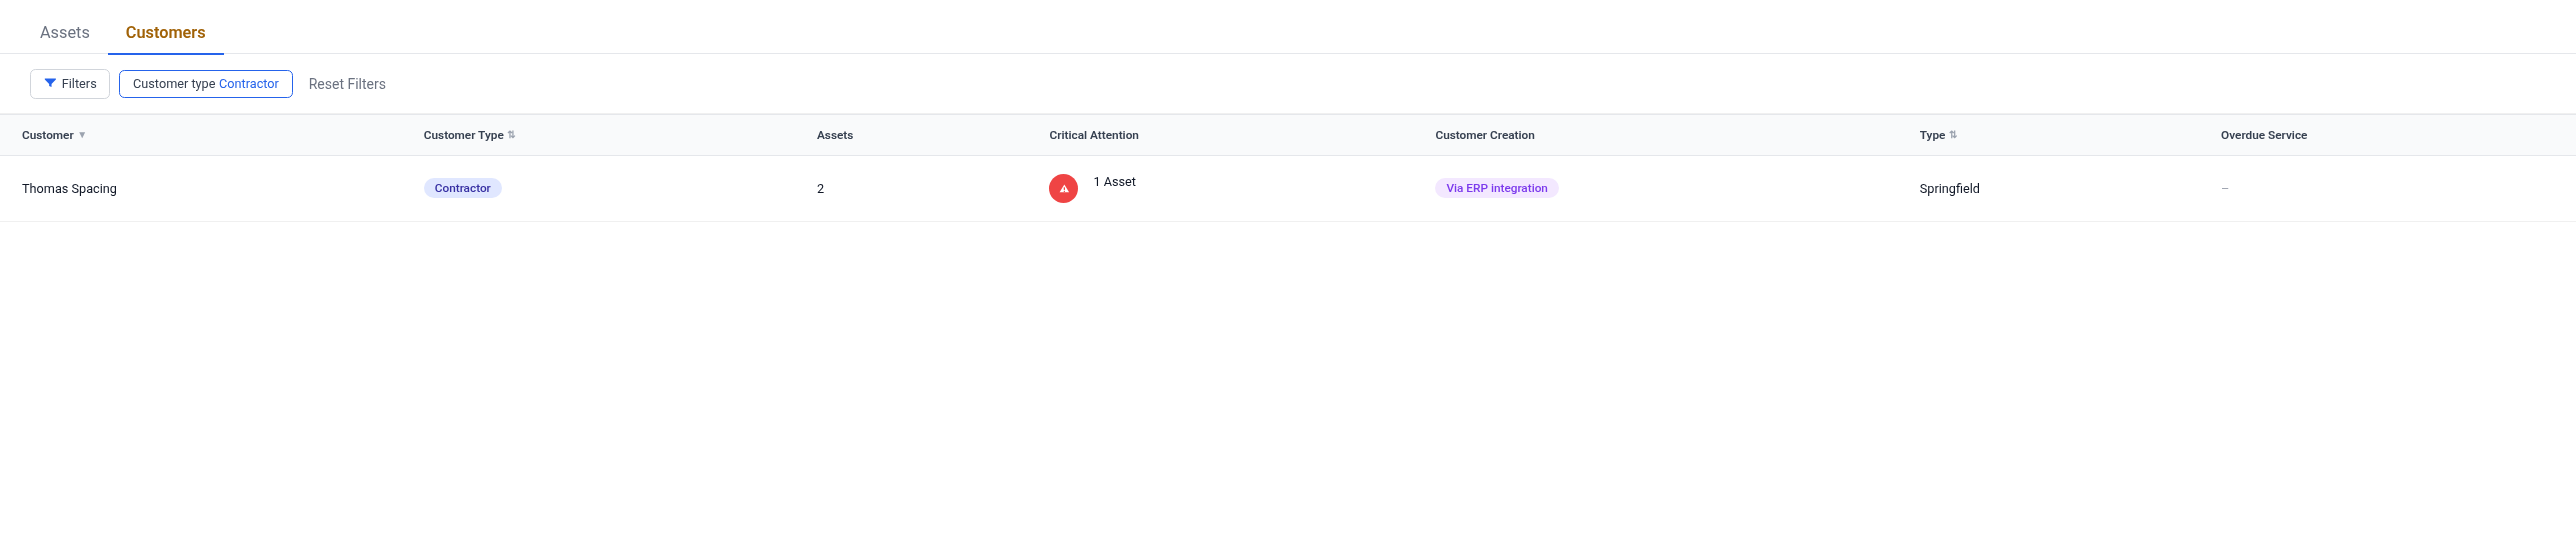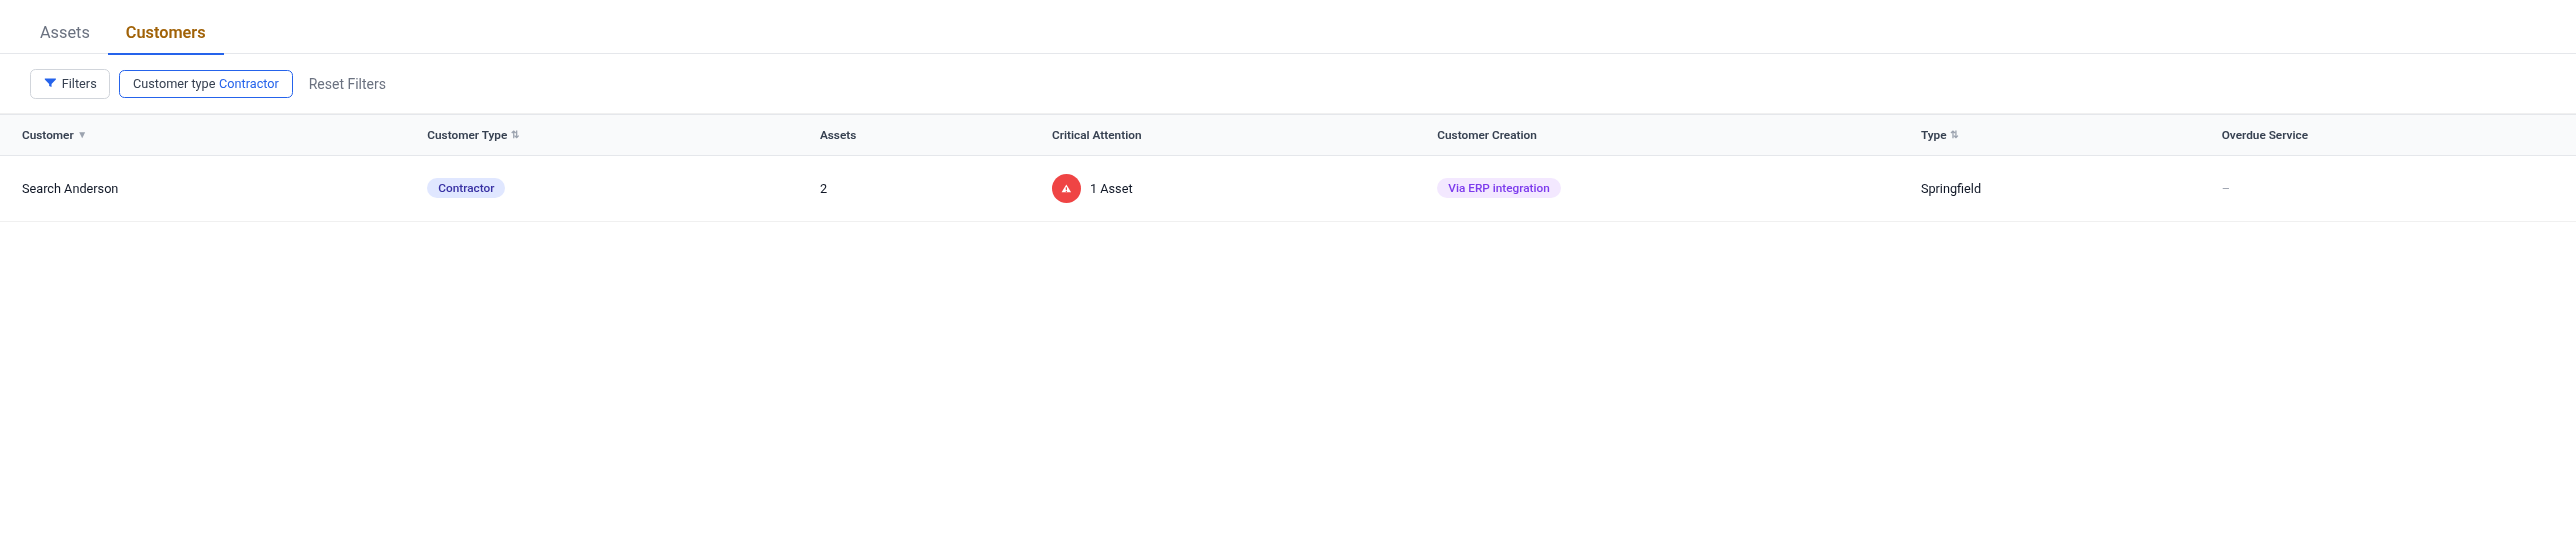--- a/index.html
+++ b/index.html
@@ -215,22 +215,22 @@
       padding: 2.7px 11px;
       background: #e0e7ff;
       color: #3730a3;
       border-radius: 11px;
       font-size: 11.8px;
       font-weight: 500;
     }
 
     .critical-attention-cell {
       display: flex;
-      align-items: center;
-      gap: 9px;
+      align-items: flex-start;
+      gap: 15px;
     }
 
     .warning-icon {
       display: inline-flex;
       align-items: center;
       justify-content: center;
       width: 29px;
       height: 29px;
       background: #ef4444;
       border-radius: 50%;
@@ -322,21 +322,21 @@
           </th>
           <th>
             <div class="col-header">
               <span>Overdue Service</span>
             </div>
           </th>
         </tr>
       </thead>
       <tbody>
         <tr>
-          <td>Search Anderson</td>
+          <td>Thomas Spacing</td>
           <td>
             <span class="contractor-badge">Contractor</span>
           </td>
           <td>2</td>
           <td>
             <div class="critical-attention-cell">
               <span class="warning-icon">
                 <svg width="12.7" height="12.7" viewBox="0 0 16 16" fill="white" xmlns="http://www.w3.org/2000/svg">
                   <path d="M8 3L14 13H2L8 3z" fill="white"></path>
                   <rect x="7.2" y="6.5" width="1.6" height="3.5" rx="0.5" fill="#ef4444"></rect>

